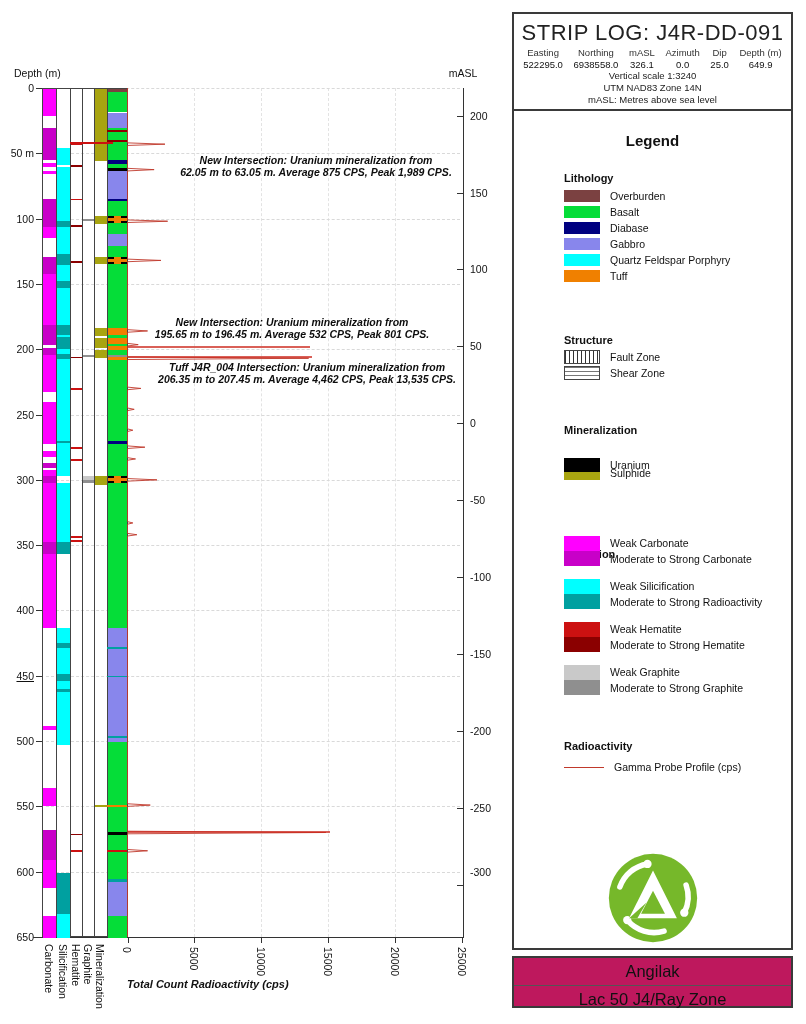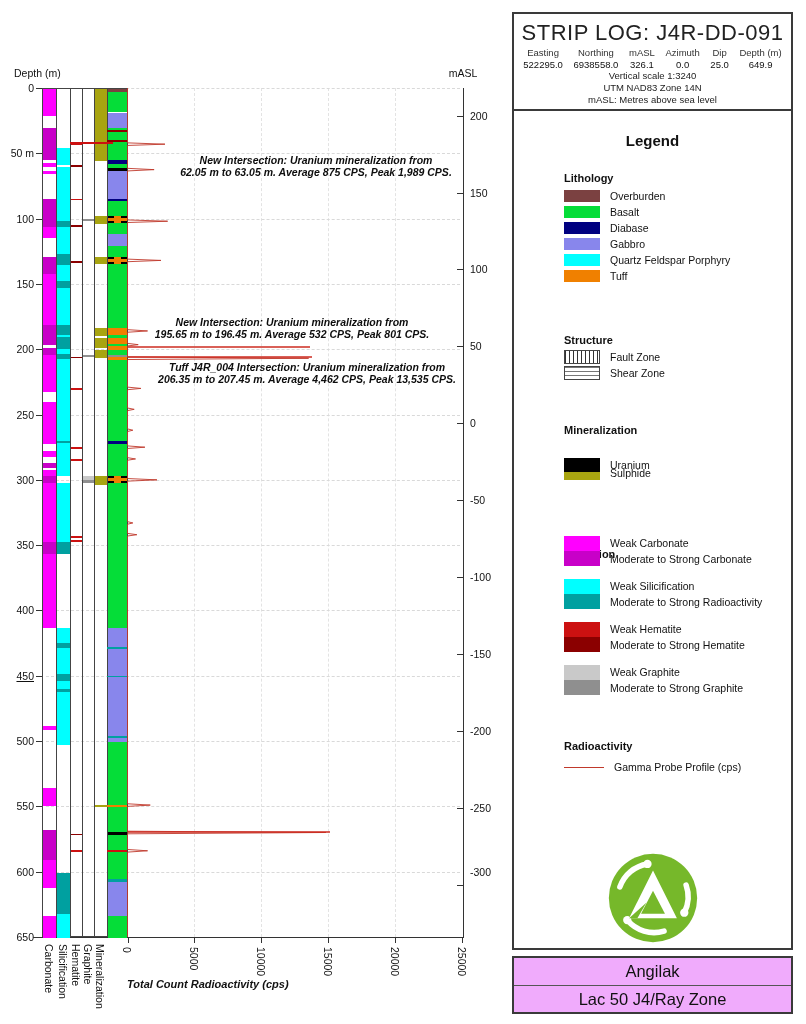--- a/index.html
+++ b/index.html
@@ -23,21 +23,21 @@
   .pat-shear{background:repeating-linear-gradient(0deg,transparent 0 3px,#777 3px 4px),repeating-linear-gradient(90deg,#fff 0 1px,transparent 1px 6px);border:1px solid #444;box-sizing:border-box;background-color:#fff;}
   .alt-pair{position:absolute;left:50px;display:flex;}
   .alt-sw{width:36px;height:30px;flex:none;display:flex;flex-direction:column;}
   .alt-sw div{flex:1;}
   .alt-labels{margin-left:10px;font-size:10.5px;display:flex;flex-direction:column;justify-content:space-between;padding:1px 0;white-space:nowrap;}
   .gamma-sw{width:40px;height:0;border-top:1.5px solid #c0392b;flex:none;}
   #logo-row{position:absolute;top:838px;width:100%;display:flex;justify-content:center;align-items:center;gap:14px;}
   #brand-name{font-size:38px;font-weight:600;letter-spacing:7px;color:#1d1d1b;line-height:36px;}
   #brand-sub{font-size:12.5px;font-weight:bold;letter-spacing:4.2px;color:#76b82a;margin-top:2px;}
   
-  #footerbox{position:absolute;left:512px;top:956px;width:281px;height:58px;border:2px solid #3a3a3a;box-sizing:border-box;background:#f0abfc;}
+  #footerbox{position:absolute;left:512px;top:956px;width:281px;height:52px;border:2px solid #3a3a3a;box-sizing:border-box;background:#be185d;}
   #footerbox .cell{width:100%;height:27px;display:flex;align-items:center;justify-content:center;font-size:16.5px;color:#111;}
   #footerbox .divider{height:1px;background:#555;width:100%;}
   
   #plot{position:absolute;left:0;top:0;width:806px;height:1024px;}
   .hgrid{position:absolute;border-top:1px dashed #d9d9d9;height:0;z-index:1;}
   .vgrid{position:absolute;border-left:1px dashed #e3e3e3;width:0;z-index:1;}
   .axisline{position:absolute;background:#333;z-index:2;}
   .tickdash{position:absolute;background:#333;height:1px;width:6px;z-index:2;}
   .ticklab{position:absolute;font-size:10.5px;color:#111;z-index:2;}
   .vtext{position:absolute;font-size:10.5px;color:#111;transform:rotate(90deg);transform-origin:left top;white-space:nowrap;z-index:2;}

